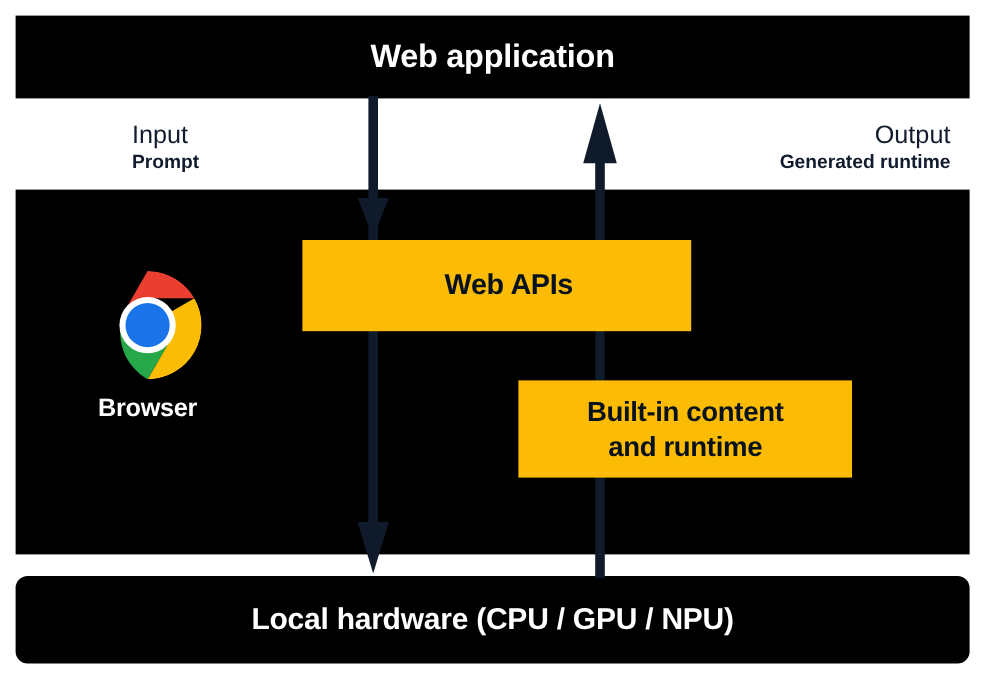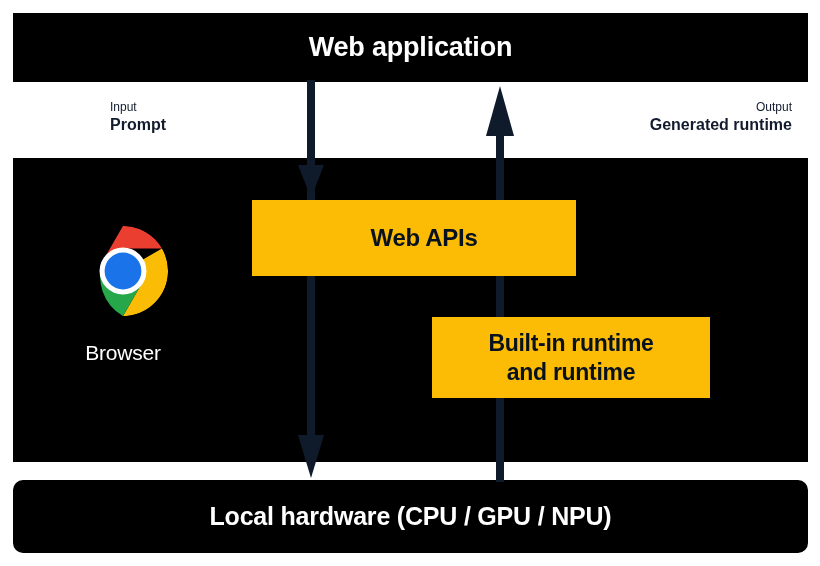--- a/index.html
+++ b/index.html
@@ -57,21 +57,21 @@
     font-size: 25px;
   }
 
   
   .annotation {
     position: absolute;
     color: #121C2E;
     line-height: 1.25;
   }
   .annotation .ann-kind {
-    font-size: 12px;
+    font-size: 21px;
     font-weight: normal;
     display: block;
   }
   .annotation .ann-value {
     font-size: 16px;
     font-weight: bold;
     display: block;
   }
   #annotation-input {
     left: 110px;
@@ -110,24 +110,24 @@
     text-align: center;
   }
   #chrome-logo {
     width: 92px;
     height: 92px;
     margin: 0 auto;
     display: block;
   }
   #browser-label {
     display: block;
-    margin-top: 24px;
+    margin-top: 12px;
     color: #ffffff;
     font-size: 21px;
-    font-weight: normal;
+    font-weight: bold;
     letter-spacing: -0.2px;
   }
 
   
   .component-box {
     position: absolute;
     background: #FCBC05;
     display: flex;
     align-items: center;
     justify-content: center;
@@ -211,18 +211,18 @@
     </svg>
     <span id="browser-label">Browser</span>
   </div>
 
   <div class="component-box" id="box-web-apis">
     <span>Web APIs</span>
   </div>
 
   <div class="component-box" id="box-builtin-models">
     <span>
-      <span>Built-in runtime</span><br>
+      <span>Built-in content</span><br>
       <span>and runtime</span>
     </span>
   </div>
 
 </div>
 
 </body></html>

